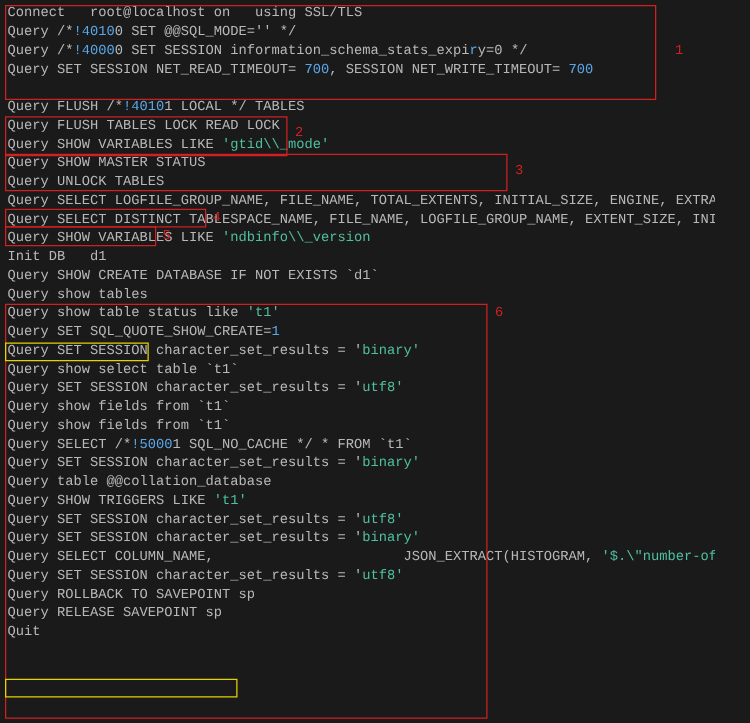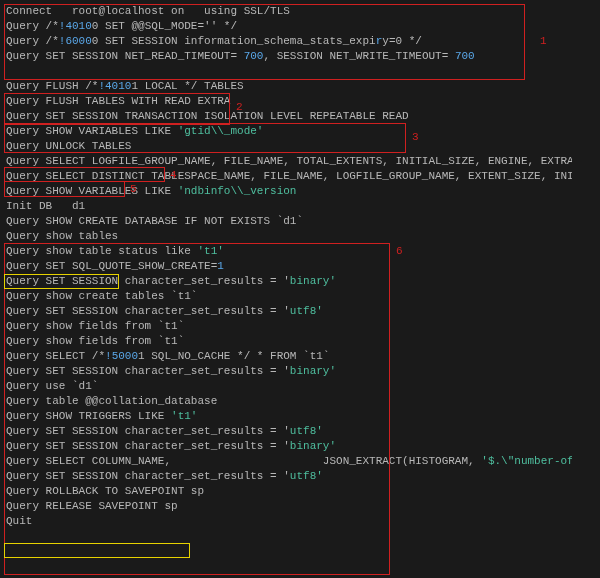--- a/index.html
+++ b/index.html
@@ -11,44 +11,43 @@
   .label{position:absolute;color:#d02020;font-size:11px;font-weight:normal;pointer-events:none}
   .ybox{position:absolute;border:1px solid #e6d200;pointer-events:none}
 </style>
 </head>
 <body>
 
 <div class="screen">
   <div id="lines">
       <div class="line">Connect   root@localhost on   using SSL/TLS</div>
       <div class="line">Query /*<span class="num">!4010</span>0 SET @@SQL_MODE='' */</div>
-      <div class="line">Query /*<span class="num">!6000</span>0 SET SESSION information_schema_stats_expi<span class="num">r</span>y=0 */</div>
+      <div class="line">Query /*<span class="num">!4000</span>0 SET SESSION information_schema_stats_expi<span class="num">r</span>y=0 */</div>
       <div class="line">Query SET SESSION NET_READ_TIMEOUT= <span class="num">700</span>, SESSION NET_WRITE_TIMEOUT= <span class="num">700</span></div>
       <div class="line">&nbsp;</div>
       <div class="line">Query FLUSH /*<span class="num">!4010</span>1 LOCAL */ TABLES</div>
-      <div class="line">Query FLUSH TABLES WITH READ EXTRA</div>
-      <div class="line">Query SET SESSION TRANSACTION ISOLATION LEVEL REPEATABLE READ</div>
+      <div class="line">Query FLUSH TABLES LOCK READ LOCK</div>
       <div class="line">Query SHOW VARIABLES LIKE <span class="str">'gtid\\_mode'</span></div>
+      <div class="line">Query SHOW MASTER STATUS</div>
       <div class="line">Query UNLOCK TABLES</div>
       <div class="line">Query SELECT LOGFILE_GROUP_NAME, FILE_NAME, TOTAL_EXTENTS, INITIAL_SIZE, ENGINE, EXTRA FROMH</div>
       <div class="line">Query SELECT DISTINCT TABLESPACE_NAME, FILE_NAME, LOGFILE_GROUP_NAME, EXTENT_SIZE, INITIAL_SIZE, ENGINE FRO</div>
       <div class="line">Query SHOW VARIABLES LIKE <span class="str">'ndbinfo\\_version</span></div>
       <div class="line">Init DB   d1</div>
       <div class="line">Query SHOW CREATE DATABASE IF NOT EXISTS `d1`</div>
       <div class="line">Query show tables</div>
       <div class="line">Query show table status like <span class="str">'t1'</span></div>
       <div class="line">Query SET SQL_QUOTE_SHOW_CREATE=<span class="num">1</span></div>
       <div class="line">Query SET SESSION character_set_results = '<span class="str">binary'</span></div>
-      <div class="line">Query show create tables `t1`</div>
+      <div class="line">Query show select table `t1`</div>
       <div class="line">Query SET SESSION character_set_results = '<span class="str">utf8'</span></div>
       <div class="line">Query show fields from `t1`</div>
       <div class="line">Query show fields from `t1`</div>
       <div class="line">Query SELECT /*<span class="num">!5000</span>1 SQL_NO_CACHE */ * FROM `t1`</div>
       <div class="line">Query SET SESSION character_set_results = '<span class="str">binary'</span></div>
-      <div class="line">Query use `d1`</div>
       <div class="line">Query table @@collation_database</div>
       <div class="line">Query SHOW TRIGGERS LIKE <span class="str">'t1'</span></div>
       <div class="line">Query SET SESSION character_set_results = '<span class="str">utf8'</span></div>
       <div class="line">Query SET SESSION character_set_results = '<span class="str">binary'</span></div>
       <div class="line">Query SELECT COLUMN_NAME,                       JSON_EXTRACT(HISTOGRAM, <span class="str">'$.\"number-of-buckets-specified\"')</span></div>
       <div class="line">Query SET SESSION character_set_results = '<span class="str">utf8'</span></div>
       <div class="line">Query ROLLBACK TO SAVEPOINT sp</div>
       <div class="line">Query RELEASE SAVEPOINT sp</div>
       <div class="line">Quit</div>
     </div>

